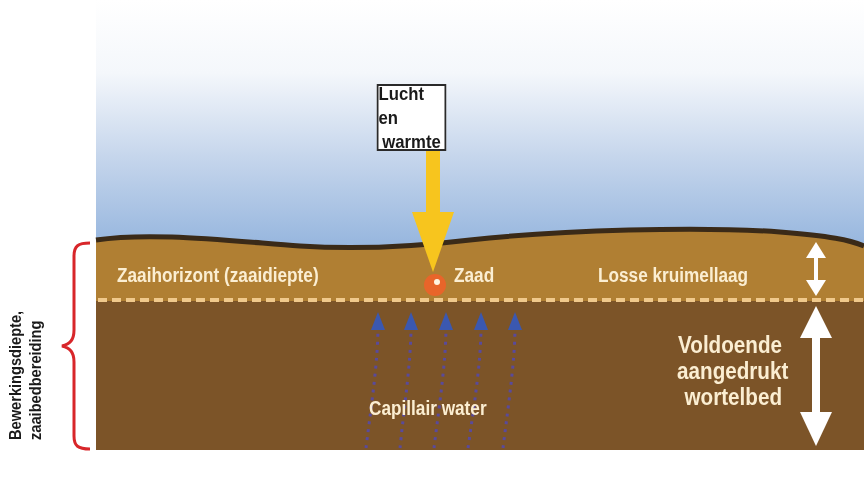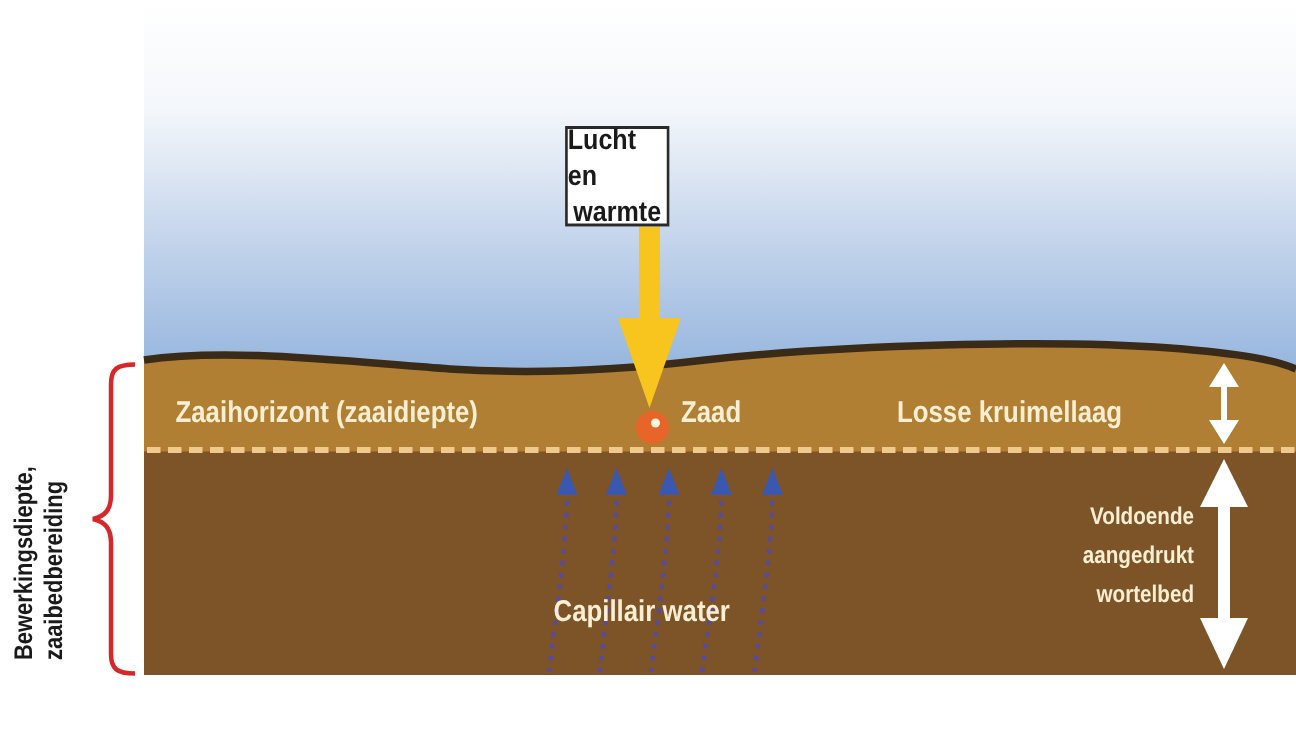--- a/index.html
+++ b/index.html
@@ -88,21 +88,21 @@
 <div class="label-box">
   <span></span>
   <span>Lucht en</span>
   <span>warmte</span>
 </div>
 
 <div class="txt" style="left:117px; top:264px; font-size:20px; transform:scaleX(0.86);">Zaaihorizont (zaaidiepte)</div>
 <div class="txt" style="left:454px; top:264px; font-size:20px; transform:scaleX(0.86);">Zaad</div>
 <div class="txt" style="left:598px; top:264px; font-size:20px; transform:scaleX(0.86);">Losse kruimellaag</div>
 
-<div style="position:absolute; left:674px; top:332px; width:122px; text-align:right; font-family:'Liberation Sans', sans-serif; font-weight:bold; font-size:16px; line-height:26px; color:#fbeed2;">
+<div style="position:absolute; left:660px; top:332px; width:122px; text-align:right; font-family:'Liberation Sans', sans-serif; font-weight:bold; font-size:24px; line-height:26px; color:#fbeed2;">
   <div style="transform:scaleX(0.86); transform-origin:right center;">Voldoende</div>
   <div style="transform:scaleX(0.86); transform-origin:right center;">aangedrukt</div>
   <div style="transform:scaleX(0.86); transform-origin:right center;">wortelbed</div>
 </div>
 
 <div class="txt" style="left:369px; top:397px; font-size:20px; transform:scaleX(0.86);">Capillair water</div>
 
 <div class="vert-label">
   <div style="transform:scaleX(0.86); transform-origin:left center;">Bewerkingsdiepte,</div>
   <div style="transform:scaleX(0.86); transform-origin:left center;">zaaibedbereiding</div>

